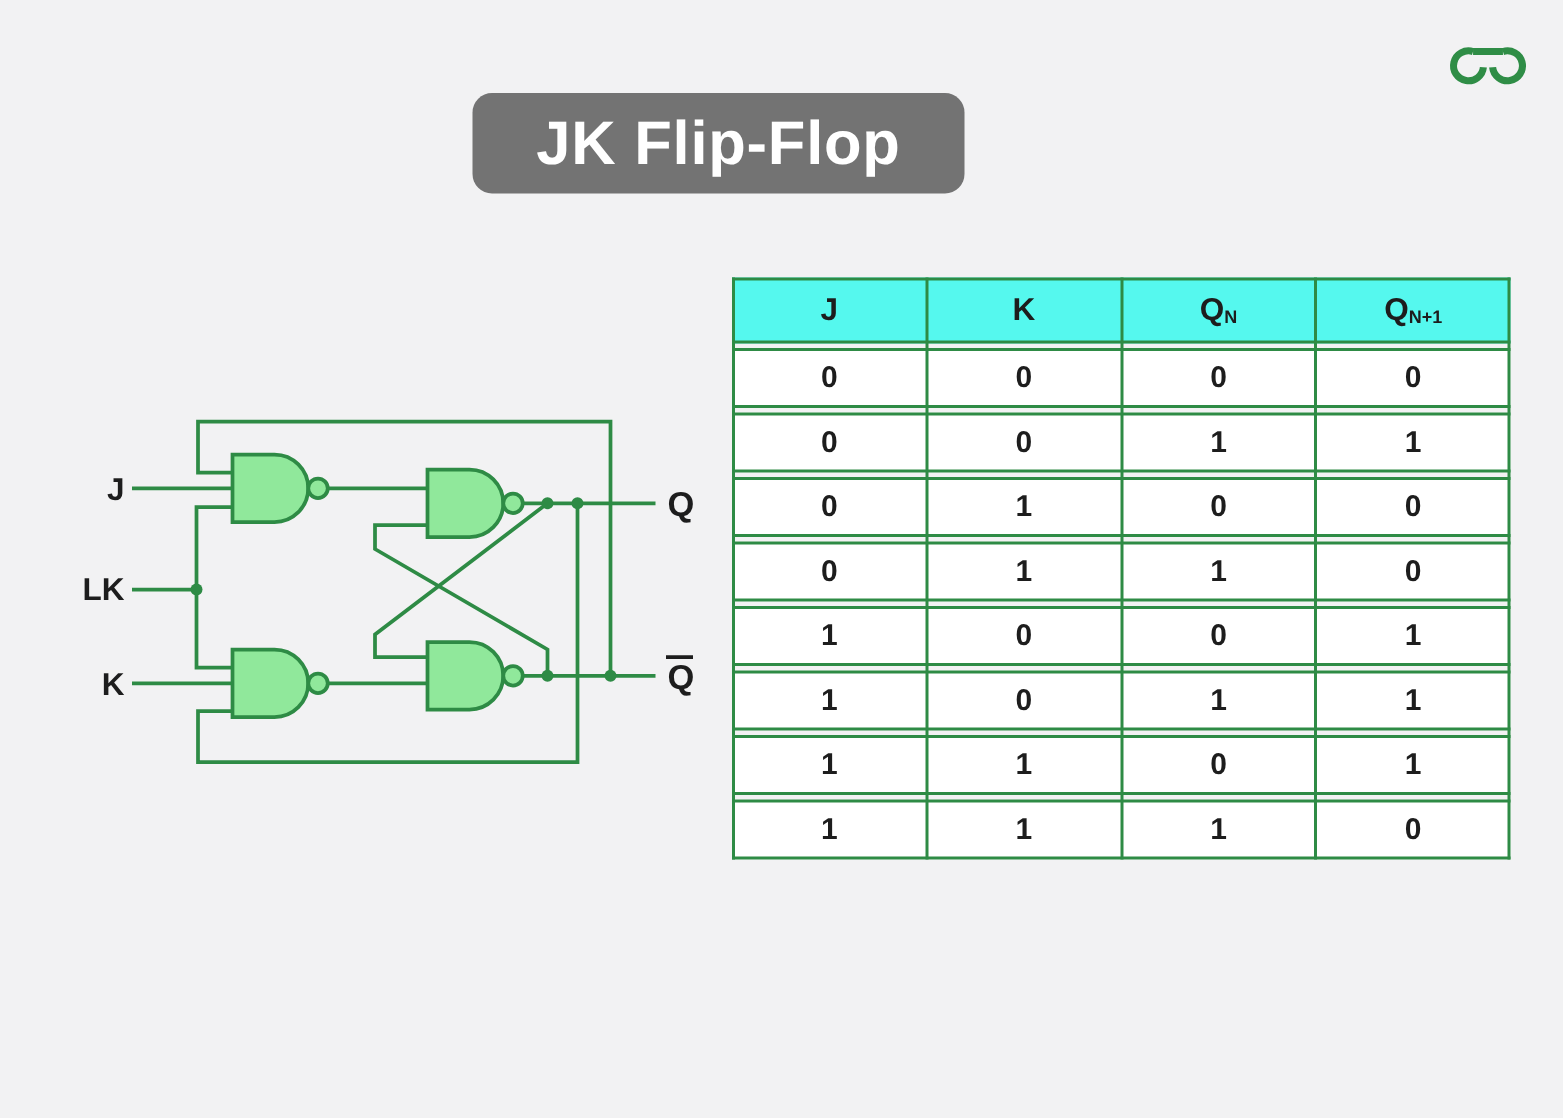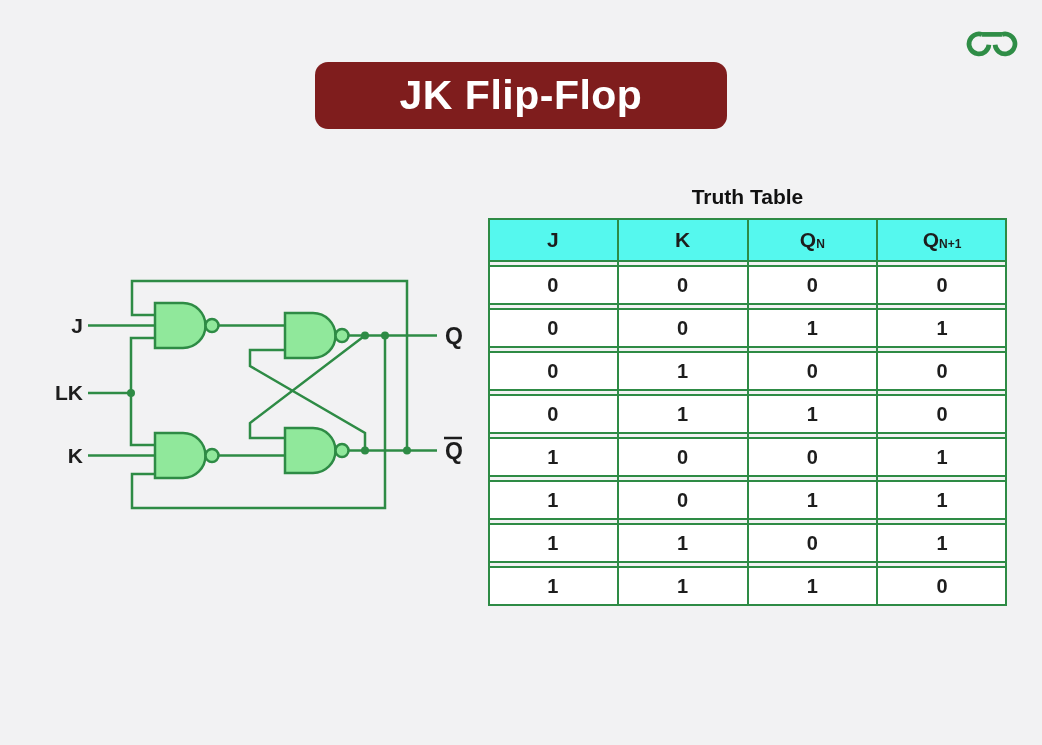--- a/index.html
+++ b/index.html
@@ -19,23 +19,23 @@
     right: 21px;
     width: 58px;
     height: 38px;
   }
 
   
   .banner {
     position: absolute;
     left: 315px;
     top: 62px;
-    width: 412px;
+    width: 328px;
     height: 67px;
-    background: #7f1d1d;
+    background: #737373;
     border-radius: 13px;
     display: flex;
     align-items: center;
     justify-content: center;
   }
   .banner-text {
     color: #ffffff;
     font-size: 41px;
     font-weight: bold;
     letter-spacing: 0.5px;
@@ -181,21 +181,20 @@
 
   <text x="28" y="70" font-size="21" text-anchor="end">J</text>
   <text x="28" y="137" font-size="21" text-anchor="end">CLK</text>
   <text x="28" y="200" font-size="21" text-anchor="end">K</text>
   <text x="390" y="81" font-size="23">Q</text>
   <text x="390" y="196" font-size="23">Q</text>
   <line x1="389" y1="175" x2="407" y2="175" stroke="#1d1d1d" stroke-width="2.5"></line>
 </svg>
 
 <div class="truth-section">
-  <div class="truth-title">Truth Table</div>
 
   <div class="truth-table">
     <div class="t-row header">
       <div class="t-cell">
           <span>J</span>
           <sub></sub>
         </div>
       <div class="t-cell">
           <span>K</span>
           <sub></sub>

